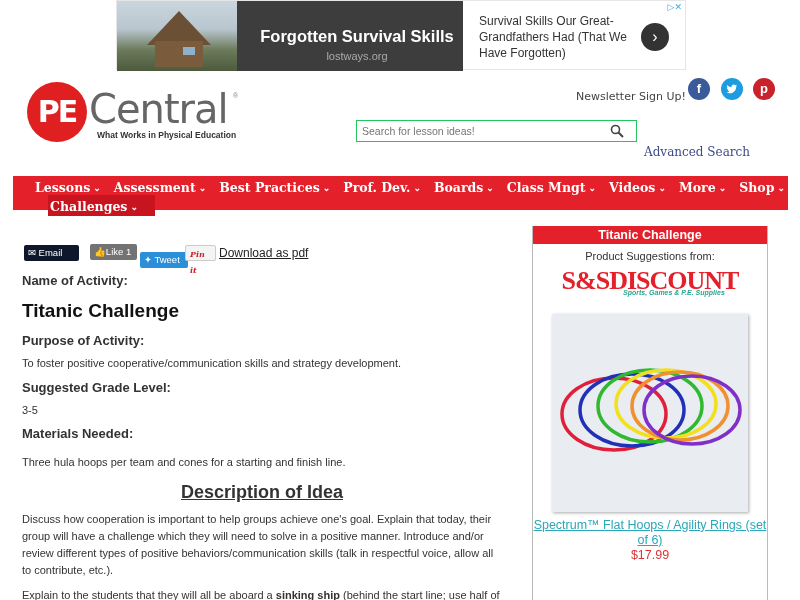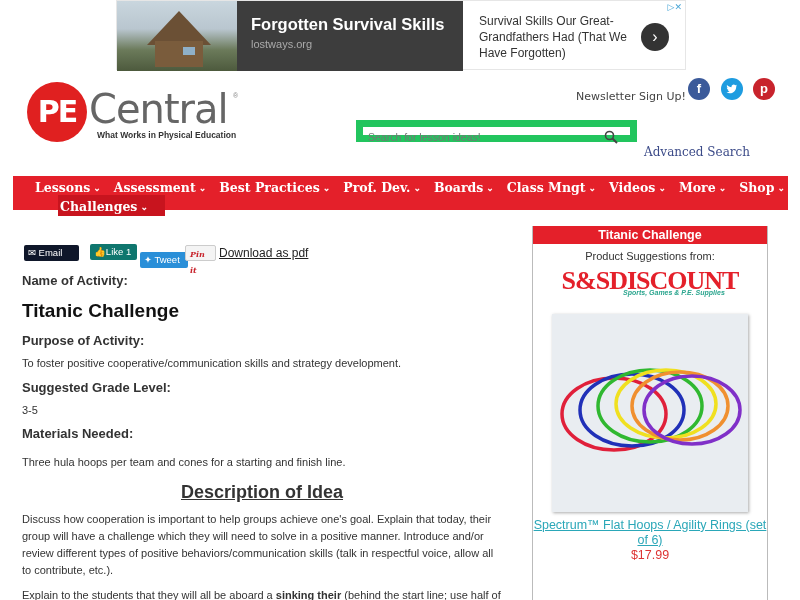--- a/index.html
+++ b/index.html
@@ -5,57 +5,57 @@
   * { box-sizing: border-box; margin: 0; padding: 0; }
   html, body { width: 800px; height: 600px; overflow: hidden; background: #fff; font-family: "Liberation Sans", sans-serif; color: #222; }
   .page { position: relative; width: 800px; height: 600px; }
 
   
   .ad { position: absolute; left: 116px; top: 0; width: 570px; height: 70px; display: flex; border: 1px solid #e6e6e6; background: #fff; }
   .ad-img { width: 120px; height: 70px; background: linear-gradient(180deg, #c9d6de 0%, #b9c6cf 40%, #6b7a5a 70%, #4d5a3d 100%); position: relative; overflow: hidden; }
   .ad-img .roof { position: absolute; left: 30px; top: 10px; width: 0; height: 0; border-left: 32px solid transparent; border-right: 32px solid transparent; border-bottom: 34px solid #6b5035; }
   .ad-img .house { position: absolute; left: 38px; top: 40px; width: 48px; height: 26px; background: #7a5c3c; }
   .ad-img .window { position: absolute; left: 66px; top: 46px; width: 12px; height: 8px; background: #8fb0c8; }
-  .ad-dark { width: 226px; height: 70px; background: #3d3d3d; padding: 14px 0 0 14px; }
+  .ad-dark { width: 226px; height: 70px; background: #3d3d3d; padding: 26px 0 0 14px; text-align: center; }
   .ad-title { color: #fff; font-weight: bold; font-size: 16.5px; }
   .ad-url { color: #aaa; font-size: 11px; margin-top: 4px; }
   .ad-right { flex: 1; padding: 12px 0 0 16px; position: relative; }
   .ad-desc { font-size: 12px; color: #333; line-height: 16px; width: 150px; }
   .ad-arrow { position: absolute; right: 16px; top: 22px; width: 28px; height: 28px; border-radius: 50%; background: #333; color: #fff; font-size: 16px; text-align: center; line-height: 27px; }
   .ad-choices { position: absolute; right: 3px; top: 1px; font-size: 9px; color: #4aa6d6; }
 
   
   .logo { position: absolute; left: 27px; top: 82px; width: 215px; height: 62px; }
   .logo-circle { position: absolute; left: 0; top: 0; width: 60px; height: 60px; border-radius: 50%; background: #e02020; color: #fff; font-weight: bold; font-size: 30px; line-height: 60px; text-align: center; letter-spacing: -2px; font-family: "DejaVu Sans", sans-serif; }
   .logo-word { position: absolute; left: 62px; top: 4px; font-size: 40px; font-weight: normal; color: #666; letter-spacing: -1px; font-family: "DejaVu Sans", sans-serif; }
   .logo-reg { position: absolute; left: 206px; top: 10px; font-size: 7px; color: #888; }
   .logo-tag { position: absolute; left: 70px; top: 48px; font-size: 8.5px; color: #333; font-weight: bold; }
 
   
   .newsletter { position: absolute; left: 576px; top: 90px; font-size: 11px; color: #444; font-family: "DejaVu Sans", sans-serif; }
   .social { position: absolute; top: 78px; width: 22px; height: 22px; border-radius: 50%; color: #fff; font-weight: bold; font-size: 13px; text-align: center; line-height: 22px; }
   .fb { left: 688px; background: #3b5a9a; }
   .tw { left: 721px; background: #1e9ce0; }
   .pin { left: 753px; background: #c8232c; }
-  .search { position: absolute; left: 356px; top: 120px; width: 281px; height: 22px; border: 7px solid #22c55e; background: #fff; }
+  .search { position: absolute; left: 356px; top: 120px; width: 281px; height: 22px; border: 1px solid #22c55e; background: #fff; }
   .search input { border: none; outline: none; width: 240px; height: 20px; padding-left: 5px; font-size: 10.5px; color: #999; font-family: "Liberation Sans", sans-serif; background: transparent; }
   .search-icon { position: absolute; right: 12px; top: 3px; width: 14px; height: 14px; }
   .adv-search { position: absolute; left: 644px; top: 145px; font-size: 12px; color: #3b4a88; font-family: "DejaVu Serif", serif; }
 
   
   .nav { position: absolute; left: 13px; top: 176px; width: 775px; height: 34px; background: #e4202a; }
   .nav-row1 { position: absolute; left: 22px; top: 4px; display: flex; gap: 0; }
   .nav-item { color: #fff; font-weight: bold; font-size: 12.5px; font-family: "DejaVu Serif", serif; margin-right: 13px; white-space: nowrap; cursor: pointer; }
   .nav-item .chev { display: inline-block; font-size: 9px; margin-left: 3px; transform: translateY(-1px); }
-  .nav-row2 { position: absolute; left: 45px; top: 19px; background: #c8141e; padding: 2px 4px 1px 2px; }
+  .nav-row2 { position: absolute; left: 35px; top: 19px; background: #c8141e; padding: 2px 4px 1px 2px; }
 
   
   .share { position: absolute; top: 245px; height: 16px; font-size: 9.5px; color: #fff; border-radius: 2px; line-height: 16px; padding: 0 4px; cursor: pointer; }
   .share-email { left: 24px; background: #0f172a; width: 55px; }
-  .share-like { left: 90px; top: 244px; background: #0f766e; width: 47px; }
+  .share-like { left: 90px; top: 244px; background: #737373; width: 47px; }
   .share-tweet { left: 140px; top: 252px; background: #2a8fd8; width: 48px; }
   .share-pin { left: 185px; top: 245px; background: #f4f4f4; color: #c8232c; border: 1px solid #ccc; width: 31px; font-weight: bold; font-style: italic; font-family: "DejaVu Serif", serif; font-size: 8px; }
   .download { position: absolute; left: 219px; top: 246px; font-size: 12px; color: #222; text-decoration: underline; }
 
   
   .main { position: absolute; left: 22px; top: 273px; width: 480px; }
   .label { font-weight: bold; font-size: 13px; color: #333; }
   .title { font-weight: bold; font-size: 19px; color: #111; margin-top: 12px; }
   .text { font-size: 11px; color: #333; line-height: 16px; }
   .desc-h { font-weight: bold; font-size: 18px; color: #333; text-decoration: underline; text-align: center; margin-top: 12px; }
@@ -146,21 +146,21 @@
     <div class="label">Name of Activity:</div>
     <div class="title">Titanic Challenge</div>
     <div class="label" style="margin-top:11px">Purpose of Activity:</div>
     <div class="text" style="margin-top:7px">To foster positive cooperative/communication skills and strategy development.</div>
     <div class="label" style="margin-top:9px">Suggested Grade Level:</div>
     <div class="text" style="margin-top:7px">3-5</div>
     <div class="label" style="margin-top:8px">Materials Needed:</div>
     <div class="text" style="margin-top:13px">Three hula hoops per team and cones for a starting and finish line.</div>
     <div class="desc-h">Description of Idea</div>
     <div class="para">Discuss how cooperation is important to help groups achieve one's goal. Explain that today, their group will have a challenge which they will need to solve in a positive manner. Introduce and/or review different types of positive behaviors/communication skills (talk in respectful voice, allow all to contribute, etc.).</div>
-    <div class="para"><span>Explain to the students that they will all be aboard a </span><b>sinking their</b><span> (behind the start line; use half of</span></div>
+    <div class="para"><span>Explain to the students that they will all be aboard a </span><b>sinking ship</b><span> (behind the start line; use half of</span></div>
   </div>
 
   <div class="side">
     <div class="side-head">
       <div>Titanic Challenge</div>
     </div>
     <div class="side-sub">Product Suggestions from:</div>
     <div class="ss-logo">
       <div class="ss-main">S&amp;SDISCOUNT</div>
       <div class="ss-tag">Sports, Games &amp; P.E. Supplies</div>

